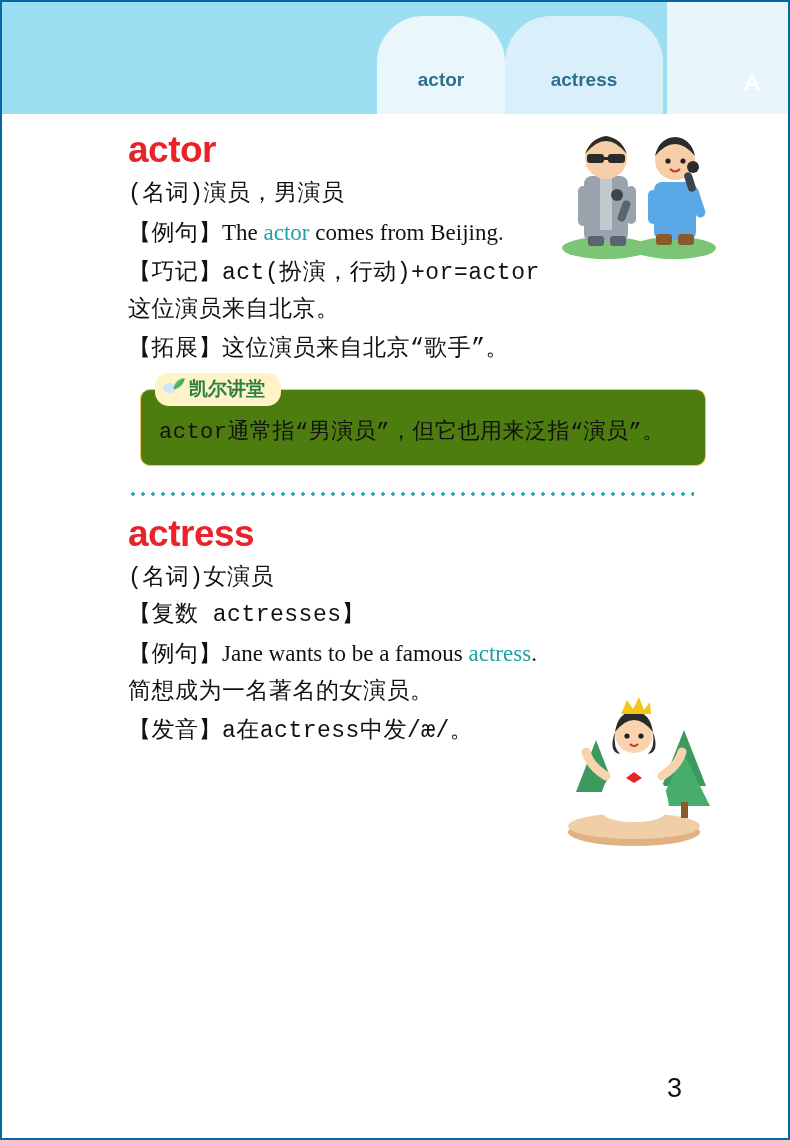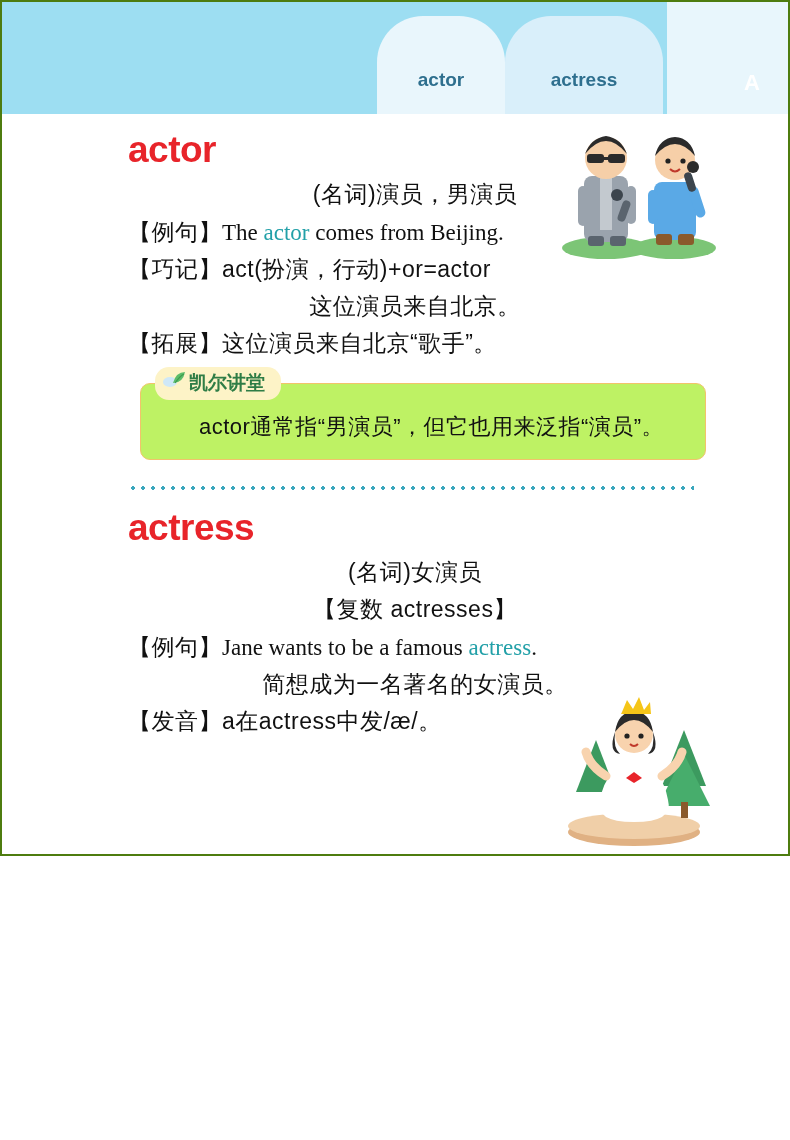--- a/index.html
+++ b/index.html
@@ -9,23 +9,23 @@
   body {
     width: 790px;
     height: 1140px;
     background: #ffffff;
     font-family: "Liberation Serif", serif;
     overflow: hidden;
   }
   .page {
     position: relative;
     width: 790px;
-    height: 856px;
+    height: 1140px;
     box-sizing: border-box;
-    border: 2px solid #4d7c0f;
+    border: 2px solid #0369a1;
     background: #ffffff;
     overflow: hidden;
   }
 
   
   .header {
     position: absolute;
     left: 0;
     top: 0;
     width: 790px;
@@ -101,36 +101,35 @@
     line-height: 1.3;
   }
   .line {
     font-size: 23px;
     color: #111111;
     line-height: 1.62;
     margin: 0;
     white-space: nowrap;
   }
   .cn {
-    font-family: Liberation Sans, sans-serif;
+    font-family: Liberation Mono, monospace;
     letter-spacing: 0.5px;
-    text-align: center;
   }
   .hl {
     color: #22a0a8;
   }
 
   
   .tipbox {
     position: relative;
     margin: 20px 0 0 12px;
     width: 566px;
     border: 1.6px solid #f2c36b;
     border-radius: 10px;
-    background: #bef264;
+    background: #4d7c0f;
     padding: 26px 1px 16px 18px;
     box-sizing: border-box;
   }
   .tip-title {
     position: absolute;
     top: -17px;
     left: 14px;
     background: #fdf3c7;
     border-radius: 14px;
     padding: 3px 16px 4px 34px;

